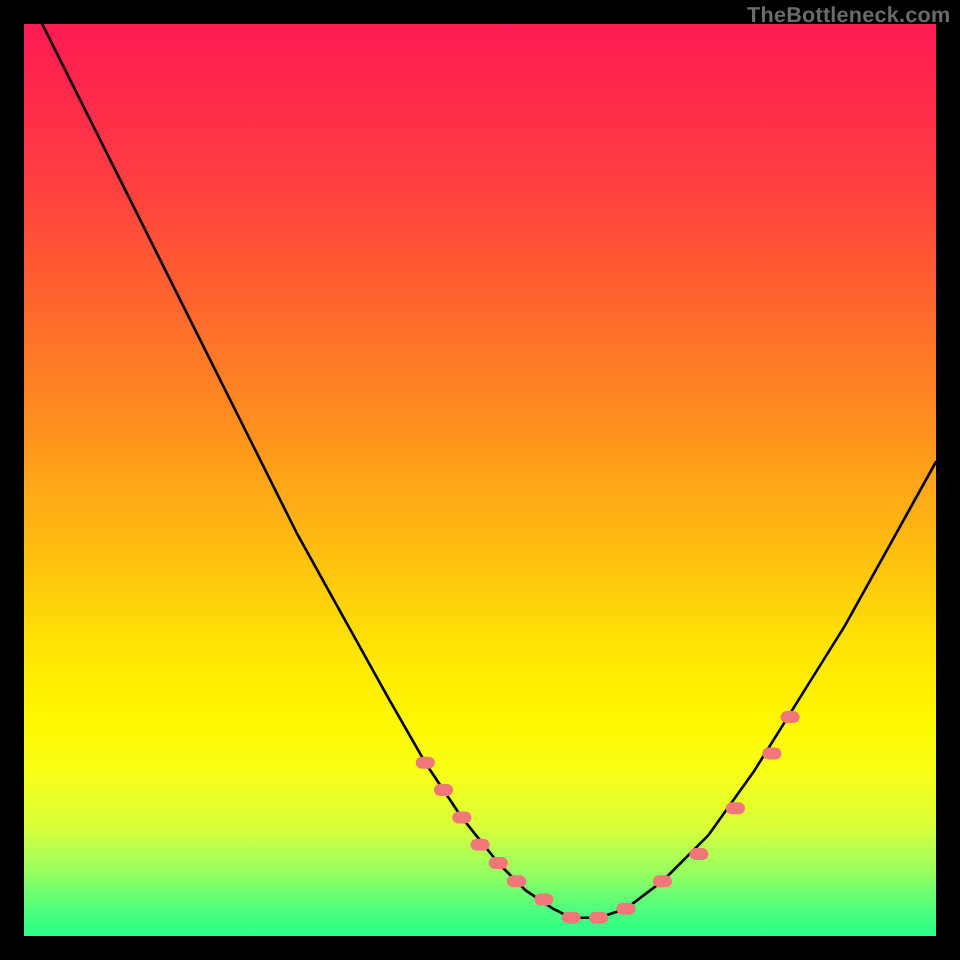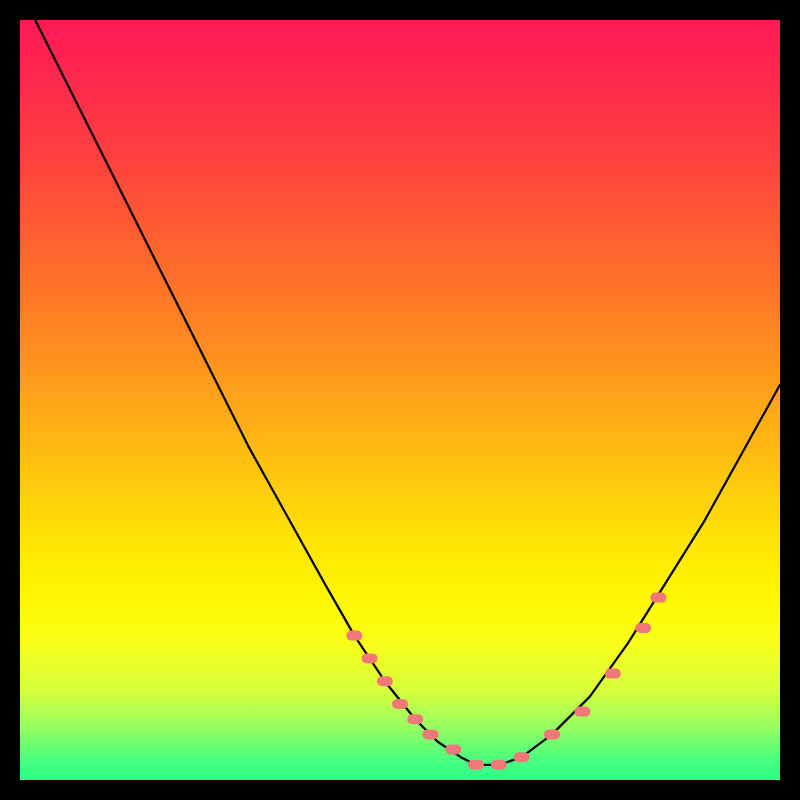--- a/index.html
+++ b/index.html
@@ -57,20 +57,21 @@
     font-weight: 600;
     color: #6c6c6c;
     letter-spacing: 0.2px;
     user-select: none;
   }
 </style>
 </head>
 <body>
 
 <div class="stage">
+  <div class="watermark">TheBottleneck.com</div>
   <div class="plot-area">
     <svg class="curve" viewBox="0 0 760 760">
       <g>
         <path id="curve-path" fill="none" stroke="#000" stroke-width="2.2" stroke-linecap="round" stroke-linejoin="round" d="M15.2 0.0 L38.0 45.6 L76.0 121.6 L114.0 197.6 L152.0 273.6 L190.0 349.6 L228.0 425.6 L266.0 494.0 L304.0 562.4 L334.4 615.6 L364.8 661.2 L395.2 699.2 L418.0 722.0 L440.8 737.2 L456.0 744.8 L478.8 744.8 L501.6 737.2 L532.0 714.4 L570.0 676.4 L608.0 623.2 L646.0 562.4 L684.0 501.6 L722.0 433.2 L760.0 364.8"></path>
       </g>
       <g id="markers-group">
           <rect x="326.4" y="610.6" width="16" height="10" rx="5" ry="5" fill="#f07878"></rect>
           <rect x="341.6" y="633.4" width="16" height="10" rx="5" ry="5" fill="#f07878"></rect>
           <rect x="356.8" y="656.2" width="16" height="10" rx="5" ry="5" fill="#f07878"></rect>
           <rect x="372.0" y="679.0" width="16" height="10" rx="5" ry="5" fill="#f07878"></rect>

